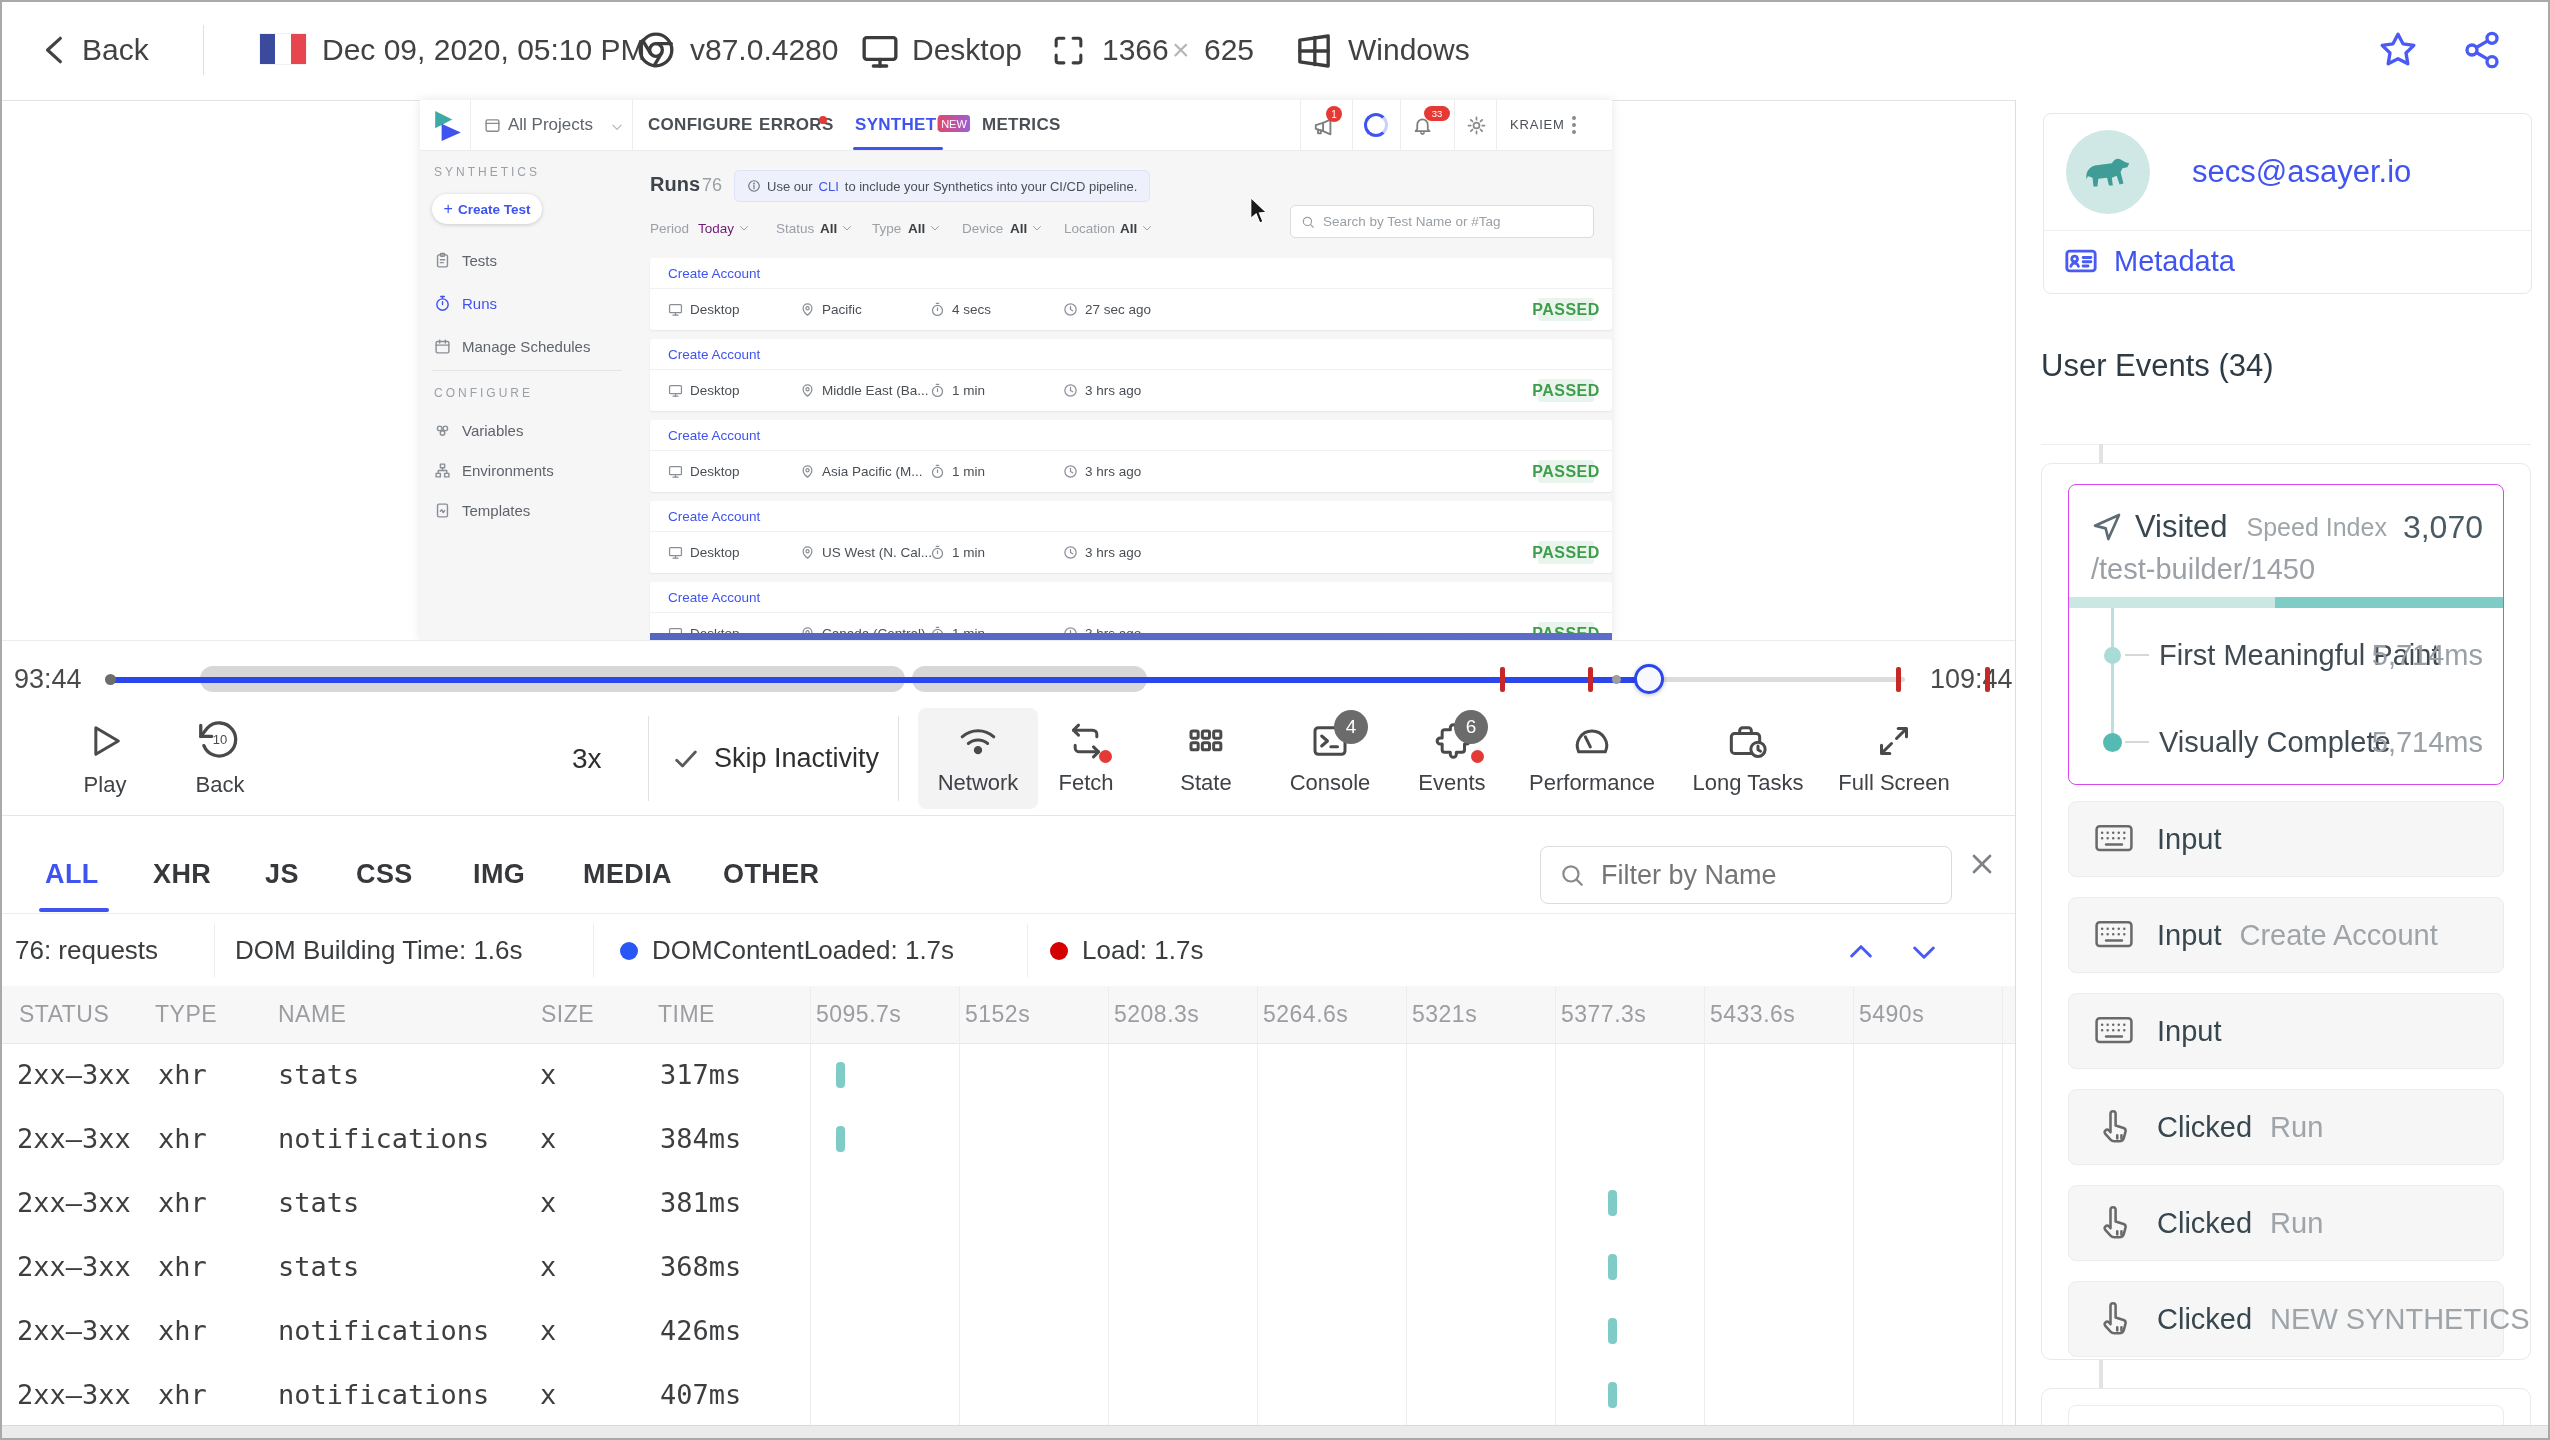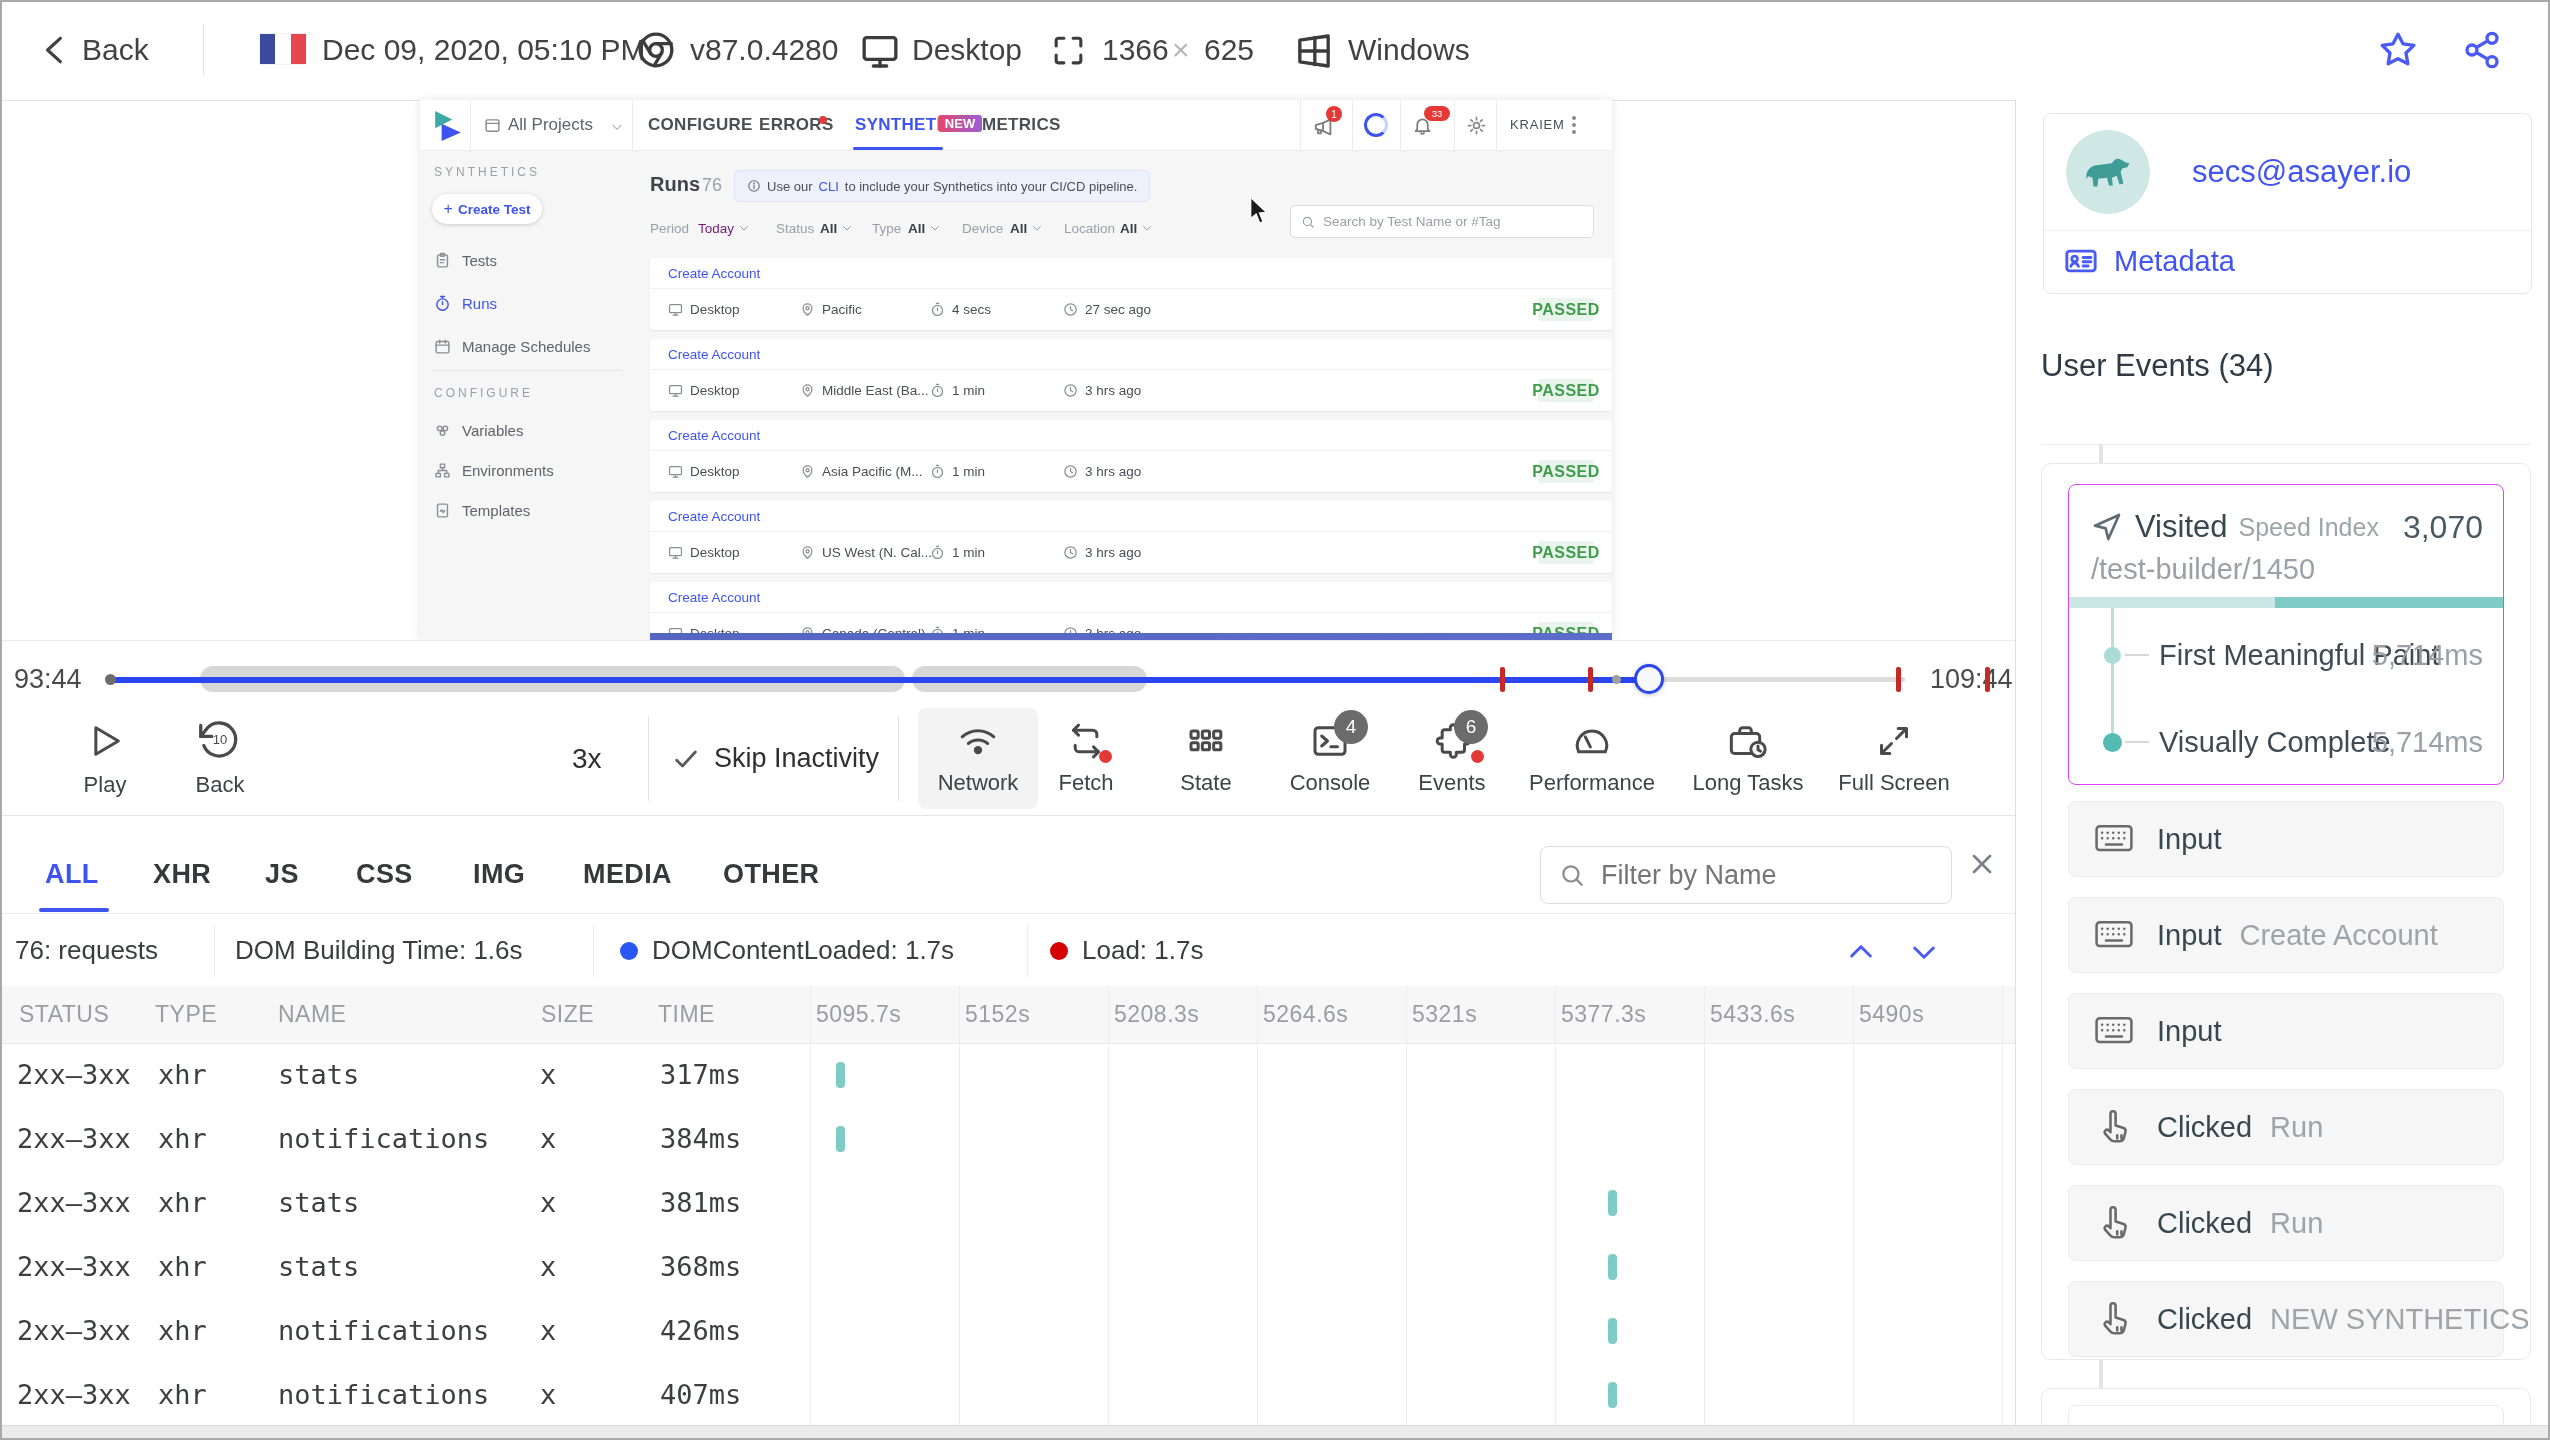--- a/index.html
+++ b/index.html
@@ -145,21 +145,21 @@
         <span class="abs" style="left:30px;top:0;line-height:50px;font-size:17px;color:#5f646b">All Projects</span>
         <svg class="abs ic" style="left:132px;top:20px;stroke:#b9b9b9" width="14" height="14" viewBox="0 0 24 24">
             <polyline points="5,9 12,16 19,9"></polyline>
           </svg>
       </div>
       <div class="abs vdiv" style="left:212px;top:0;height:50px"></div>
       <span class="tab" style="left:228px">CONFIGURE</span>
       <span class="tab" style="left:339px">ERRORS</span>
       <div class="abs" style="left:399px;top:16px;width:8px;height:8px;border-radius:50%;background:#e53935"></div>
       <span class="tab" style="left:435px;color:#3E53F0">SYNTHETICS</span>
-      <div class="abs" style="left:518px;top:15px;width:44px;height:17px;border-radius:3px;background:linear-gradient(90deg,#e1486d,#9c5fd4);color:#fff;font-size:13px;font-weight:700;display:flex;align-items:center;justify-content:center">NEW</div>
+      <div class="abs" style="left:518px;top:15px;width:32px;height:17px;border-radius:3px;background:linear-gradient(90deg,#e1486d,#9c5fd4);color:#fff;font-size:11px;font-weight:400;display:flex;align-items:center;justify-content:center">NEW</div>
       <span class="tab" style="left:562px">METRICS</span>
       <div class="abs" style="left:433px;top:47px;width:90px;height:3px;background:#3E53F0;border-radius:2px"></div>
       <div class="abs vdiv" style="left:880px;top:0;height:50px"></div>
       <div class="abs" style="left:893px;top:16px">
         <svg width="22" height="22" viewBox="0 0 24 24" class="ic" style="stroke:#7d7d7d">
             <path d="M3 10v4l8 2.5v-9L3 10z"></path>
             <path d="M11 7.5 19 4v16l-8-3.5"></path>
             <path d="M5.5 14.5V19h3v-3.6"></path>
           </svg>
       </div>
@@ -770,21 +770,21 @@
     <div class="abs" style="left:25px;top:344px;width:490px;height:1px;background:#ededed"></div>
     <div class="abs" style="left:83px;top:344px;width:4px;height:19px;background:#e3e3e3"></div>
 
     <div class="abs" style="left:25px;top:363px;width:490px;height:897px;border:1px solid #e9e9e9;border-radius:10px;box-sizing:border-box">
 
       <div class="abs" style="left:26px;top:20px;width:434px;height:299px;border:1px solid #d946ef;border-radius:8px;overflow:hidden">
         <svg class="abs" style="left:22px;top:26px" width="32" height="32" viewBox="0 0 24 24">
           <polygon class="ic" style="stroke:#5d6b74" points="3,11 21,3 13,21 11,13"></polygon>
         </svg>
         <span class="abs" style="left:66px;top:14px;height:56px;line-height:56px;font-size:31px;color:#37474f">Visited</span>
-        <div class="abs" style="right:20px;top:14px;height:56px;display:flex;align-items:center;gap:24px">
+        <div class="abs" style="right:20px;top:14px;height:56px;display:flex;align-items:center;gap:16px">
           <span style="font-size:25px;color:#9ea4a8">Speed Index</span>
           <span style="font-size:32px;color:#4a5a63;font-weight:500">3,070</span>
         </div>
         <span class="abs" style="left:22px;top:66px;height:36px;line-height:36px;font-size:29px;color:#9aa0a5">/test-builder/1450</span>
         <div class="abs" style="left:0;top:112px;width:434px;height:11px;display:flex">
           <div style="width:206px;background:#cbe7e4"></div>
             <div style="flex:1;background:#7fccc7"></div>
         </div>
         <div class="abs" style="left:42px;top:123px;width:3px;height:134px;background:#b9e0dc"></div>
         <div class="abs" style="left:35px;top:162px;width:17px;height:17px;border-radius:50%;background:#a9dcd8"></div>

